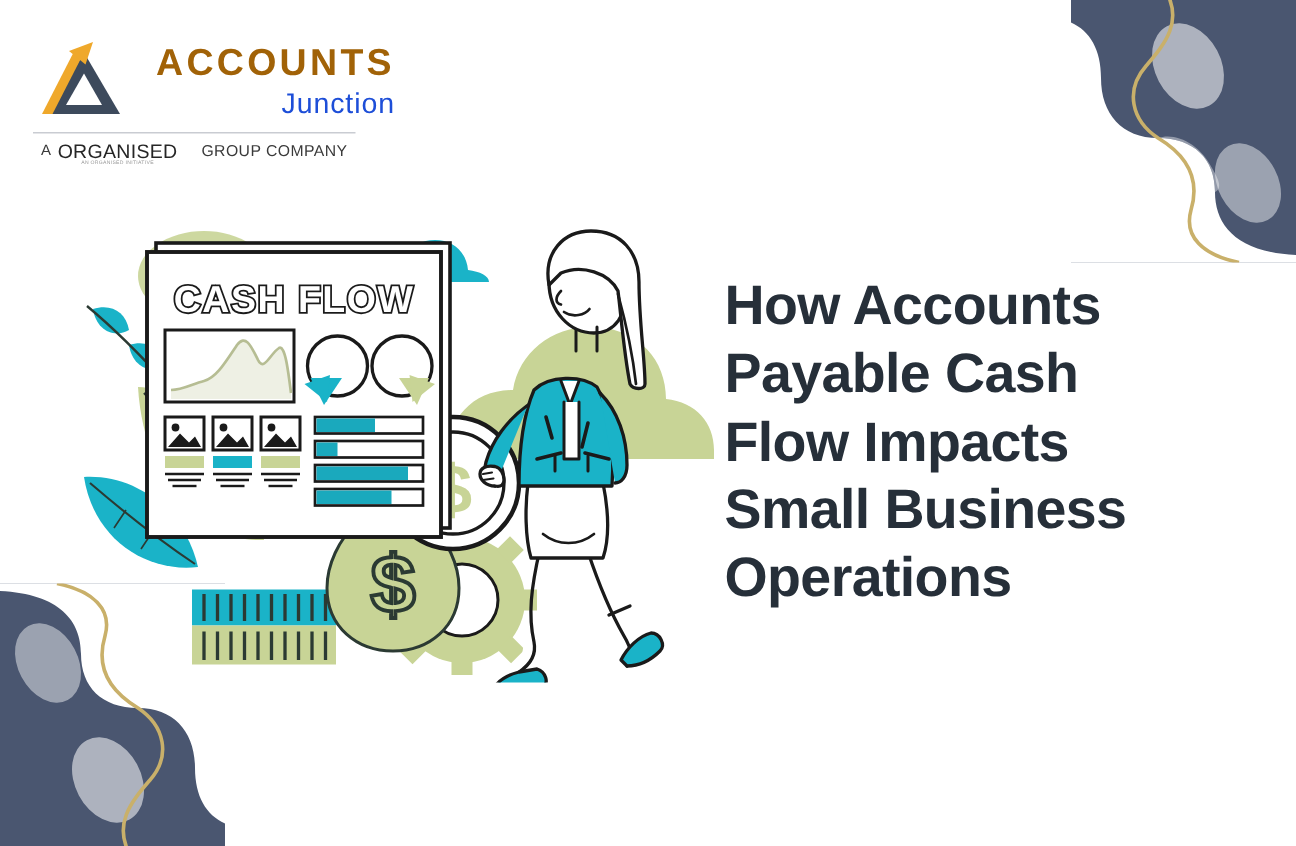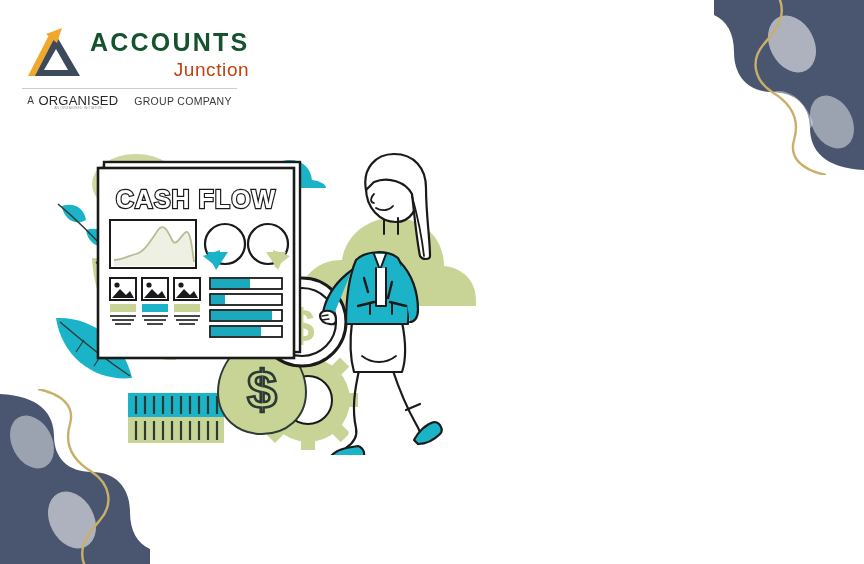--- a/index.html
+++ b/index.html
@@ -23,24 +23,24 @@
 
   
   #logo-block {
     position:absolute; left:22px; top:14px;
     width:215px; height:92px;
   }
   #logo-mark { position:absolute; left:0; top:8px; width:62px; height:62px; }
   #logo-words { position:absolute; left:68px; top:16px; }
   #logo-accounts {
     font-size:25px; font-weight:bold; letter-spacing:2.2px;
-    color:#14532d; line-height:1; font-family:"Liberation Sans", sans-serif;
+    color:#a16207; line-height:1; font-family:"Liberation Sans", sans-serif;margin-left:14px;
   }
   #logo-junction {
-    font-size:19px; color:#c2410c; letter-spacing:0.6px;
+    font-size:19px; color:#1d4ed8; letter-spacing:0.6px;
     line-height:1.25; margin-top:3px; text-align:right;
     font-family:"Liberation Sans", sans-serif;
   }
   #logo-divider {
     position:absolute; left:0; top:74px; width:215px; height:1px;
     background:#c9ccd2;
   }
   #logo-tagline {
     position:absolute; left:0; top:79px; width:215px;
     display:flex; align-items:center; justify-content:center; gap:4px;
@@ -366,14 +366,21 @@
                  C386,104 390,130 390,146 C390,150 382,150 380,146
                  C376,126 374,100 372,84 C366,72 348,66 334,72 Z" fill="#ffffff"></path>
         <path d="M372,86 C378,108 382,128 384,146" fill="none" stroke-width="1.8"></path>
 
         <path d="M344,110 L344,124 M358,108 L358,124" stroke-width="2"></path>
       </g>
 
     </svg>
   </div>
 
+  <div id="headline">
+    <div class="ln">How Accounts</div>
+    <div class="ln">Payable Cash</div>
+    <div class="ln">Flow Impacts</div>
+    <div class="ln">Small Business</div>
+    <div class="ln">Operations</div>
+  </div>
 
 </div>
 
 </body></html>

